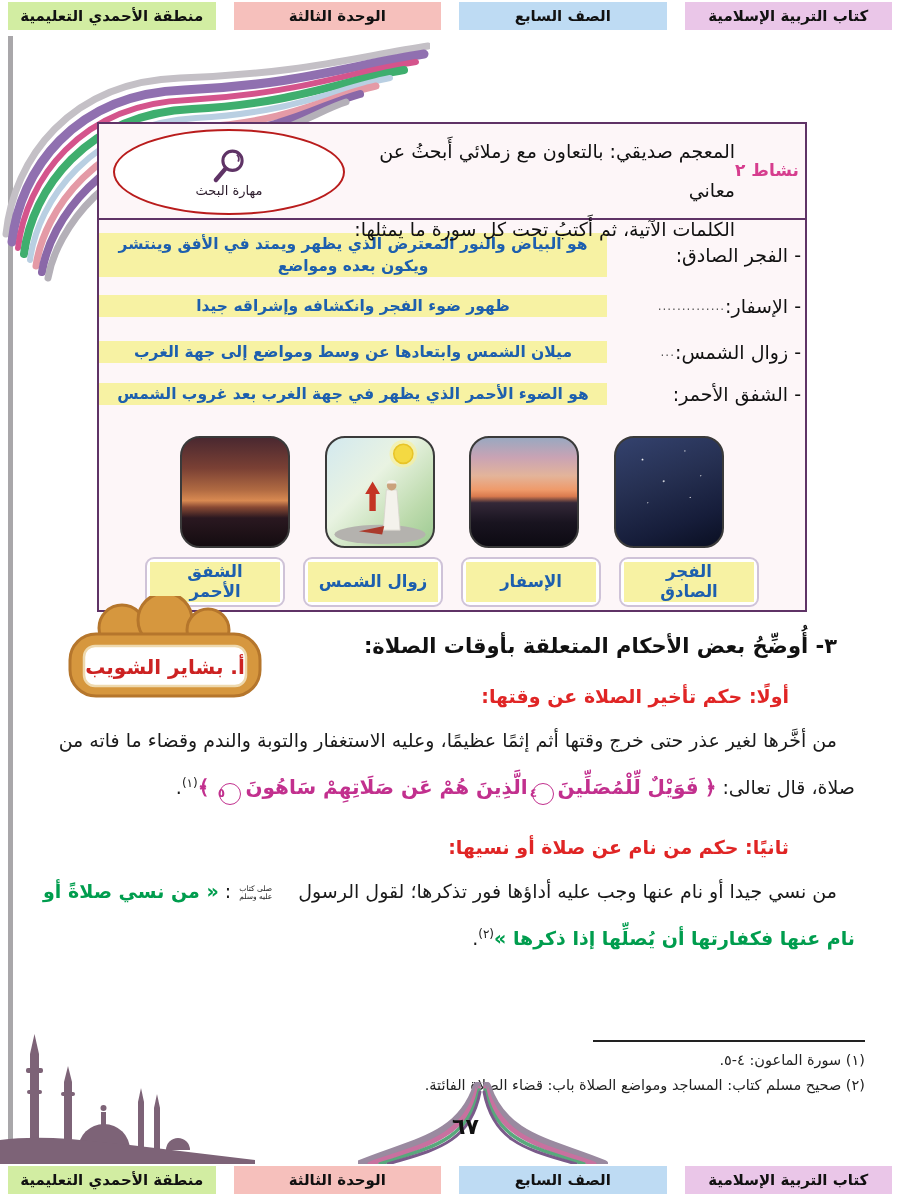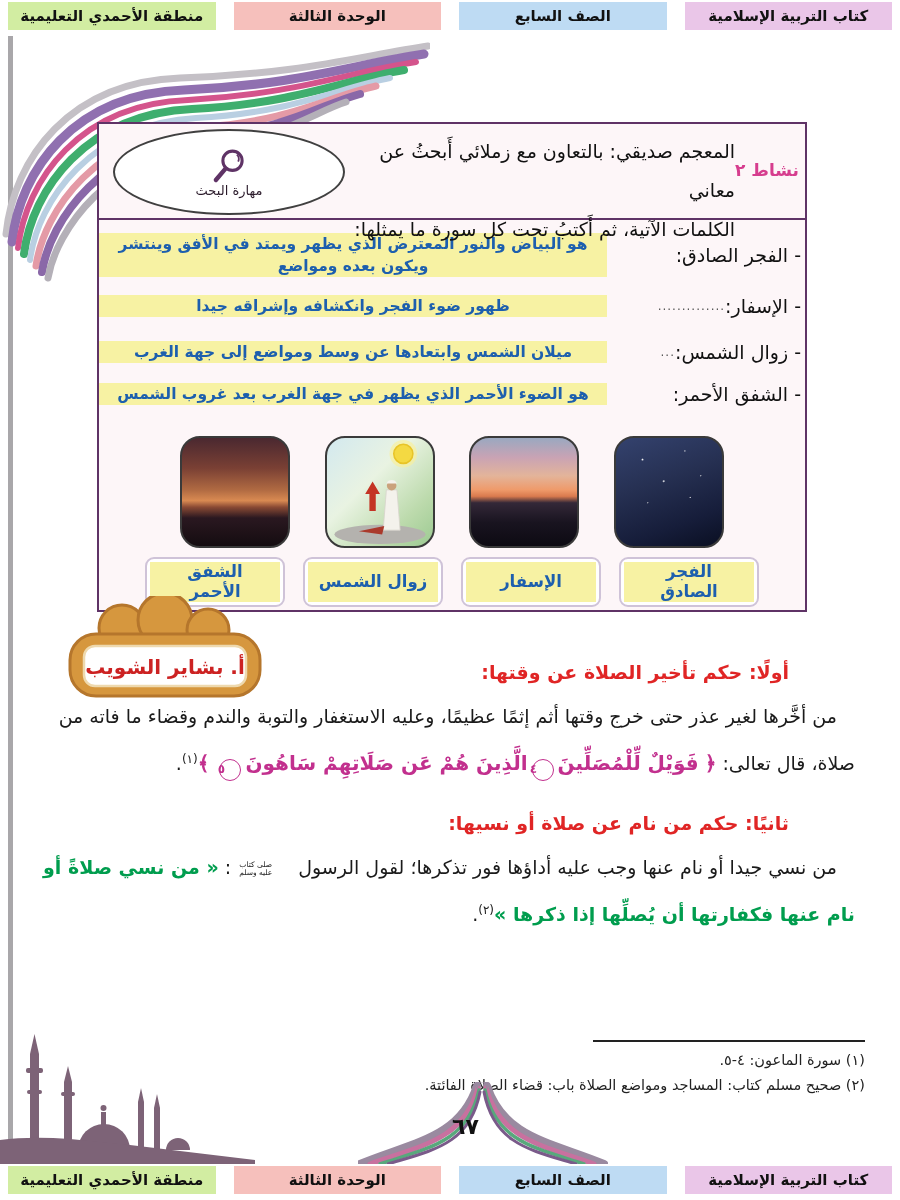--- a/index.html
+++ b/index.html
@@ -19,21 +19,21 @@
   .tab-district{background:#d2eda2}
   
   .edge-line{position:absolute;left:8px;top:36px;width:5px;height:1124px;background:#a9a7aa;}
   
   .swoosh{position:absolute;left:0;top:38px;width:430px;height:250px;pointer-events:none;}
   
   .activity{position:absolute;left:97px;top:122px;width:710px;height:490px;
             border:2px solid #5f3366;background:#fdf6f8;box-sizing:border-box;direction:rtl;}
   .act-header{position:relative;height:94px;border-bottom:2px solid #5f3366;}
   .act-badge{position:absolute;right:6px;top:36px;color:#d63d8e;font-weight:bold;font-size:17px;}
-  .skill-ellipse{position:absolute;left:14px;top:5px;width:228px;height:82px;border:2px solid #404040;
+  .skill-ellipse{position:absolute;left:14px;top:5px;width:228px;height:82px;border:2px solid #b91c1c;
                  border-radius:50%;background:#fff;display:flex;flex-direction:column;
                  align-items:center;justify-content:center;}
   .skill-label{font-size:13px;color:#2a1a2a;margin-top:-3px;}
   .act-prompt{position:absolute;right:70px;left:252px;top:8px;font-size:19px;line-height:39px;
               text-align:right;color:#111;}
   .act-prompt span{display:block;}
   
   .terms{padding-top:9px;}
   .term-row{display:flex;align-items:center;}
   .term-label{width:198px;font-size:19px;color:#111;display:flex;align-items:center;padding-right:4px;box-sizing:border-box;}
@@ -208,20 +208,21 @@
     <circle cx="62" cy="32" r="23"></circle>
     <circle cx="105" cy="24" r="27"></circle>
     <circle cx="148" cy="34" r="21"></circle>
     <rect x="10" y="38" width="190" height="62" rx="26"></rect>
   </g>
   <rect x="24" y="50" width="162" height="40" rx="11" fill="#ffffff" stroke="#eed9ae" stroke-width="2.5"></rect>
   <text x="105" y="78" text-anchor="middle" font-size="20" font-weight="bold" fill="#cc2222" font-family="DejaVu Sans, sans-serif">أ. بشاير الشويب</text>
 </svg>
 
 <div class="main-section">
+  <div class="sec-heading">٣- أُوضِّحُ بعض الأحكام المتعلقة بأوقات الصلاة:</div>
 
   <div class="sub-red">أولًا: حكم تأخير الصلاة عن وقتها:</div>
 
   <p class="para">
     <span>من أخَّرها لغير عذر حتى خرج وقتها أثم إثمًا عظيمًا، وعليه الاستغفار والتوبة والندم وقضاء ما فاته من صلاة، قال تعالى: </span><span class="quran">﴿</span>
     <span class="quran">فَوَيْلٌ لِّلْمُصَلِّينَ</span><span class="ayah">٤</span><span class="quran">الَّذِينَ هُمْ عَن صَلَاتِهِمْ سَاهُونَ</span><span class="ayah">٥</span>
     <span class="quran">﴾</span><sup>(١)</sup><span>.</span>
   </p>
 
   <div class="sub-red">ثانيًا: حكم من نام عن صلاة أو نسيها:</div>

